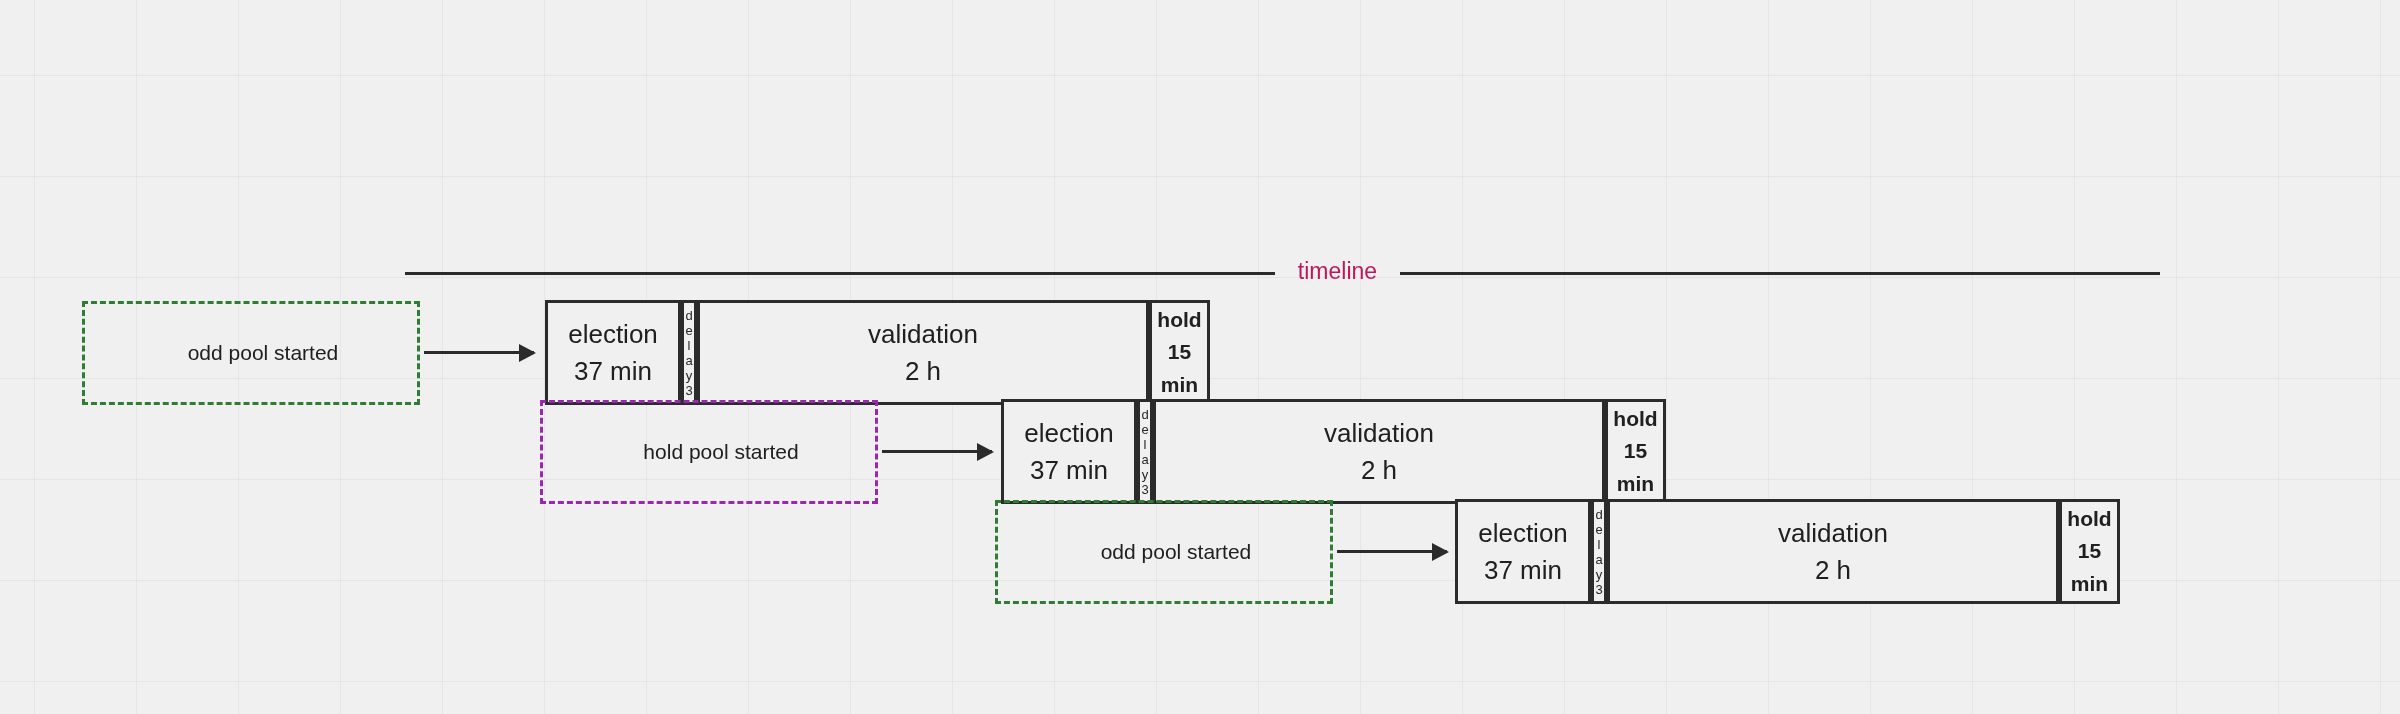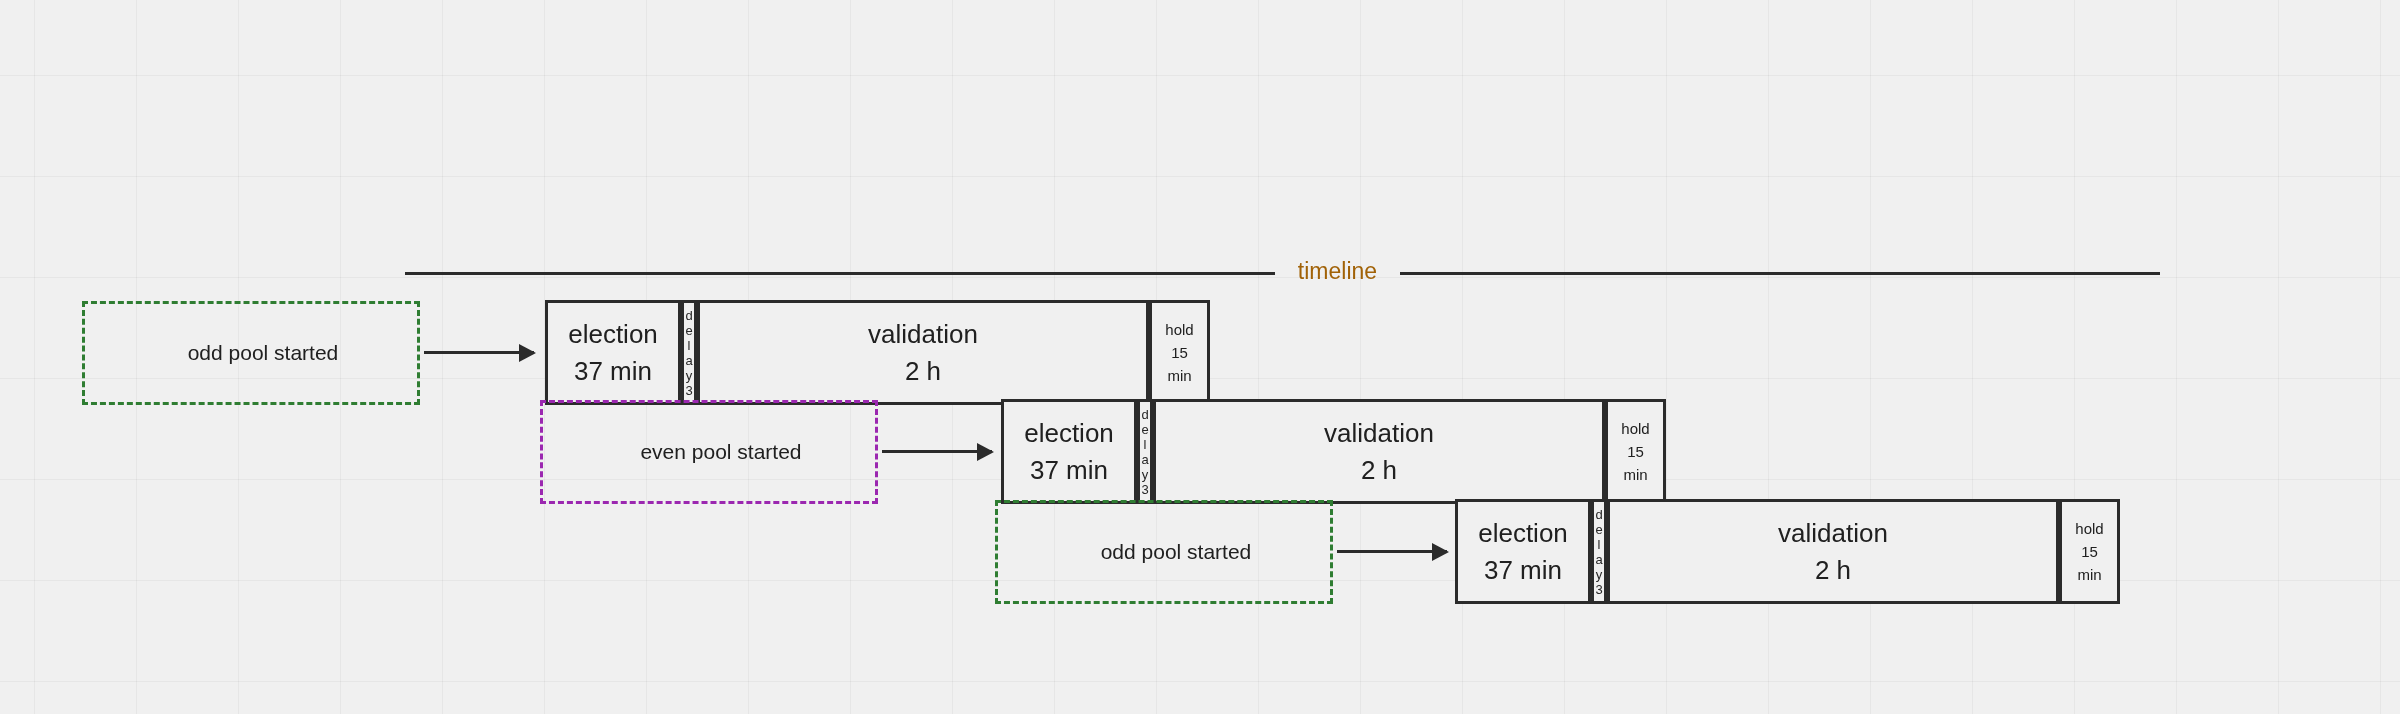--- a/index.html
+++ b/index.html
@@ -42,21 +42,21 @@
   }
   .tl-left{left:405px;width:870px;}
   .tl-right{left:1400px;width:760px;}
   .tl-label{
     position:absolute;
     top:256px;
     left:1275px;
     width:125px;
     text-align:center;
     font-size:23px;
-    color:#a16207;
+    color:#be185d;
     line-height:30px;
   }
 
   
   .phase{
     position:absolute;
     box-sizing:border-box;
     border:3px solid #2b2b2b;
     background:#f0f0f0;
     display:flex;
@@ -77,21 +77,21 @@
     justify-content:flex-start;
     letter-spacing:0px;
     word-break:break-all;
     color:#262626;
   }
   .phase.narrow .ln{
     white-space:normal;
     width:100%;
     word-break:break-all;
   }
-  .phase.tall3{font-size:15px;line-height:1.55;}
+  .phase.tall3{font-size:21px;line-height:1.55;font-weight:bold;}
 
   
   .note{
     position:absolute;
     box-sizing:border-box;
     display:flex;
     align-items:center;
     justify-content:center;
     font-size:21px;
     color:#202020;
@@ -144,21 +144,21 @@
     <span class="ln">2 h</span>
   </div>
 
   <div class="phase tall3" style="left:1149px;top:300px;width:61px;height:105px;">
     <span class="ln">hold</span>
     <span class="ln">15</span>
     <span class="ln">min</span>
   </div>
 
   <div class="note purple" style="left:540px;top:400px;width:338px;height:104px;">
-    <span>even pool started</span>
+    <span>hold pool started</span>
   </div>
   <div class="arrow" style="left:882px;top:450px;width:110px;"></div>
 
   <div class="phase" style="left:1001px;top:399px;width:136px;height:105px;">
     <span class="ln">election</span>
     <span class="ln">37 min</span>
   </div>
 
   <div class="phase narrow" style="left:1137px;top:399px;width:16px;height:105px;">
     <span class="ln">delay 3 min</span>

